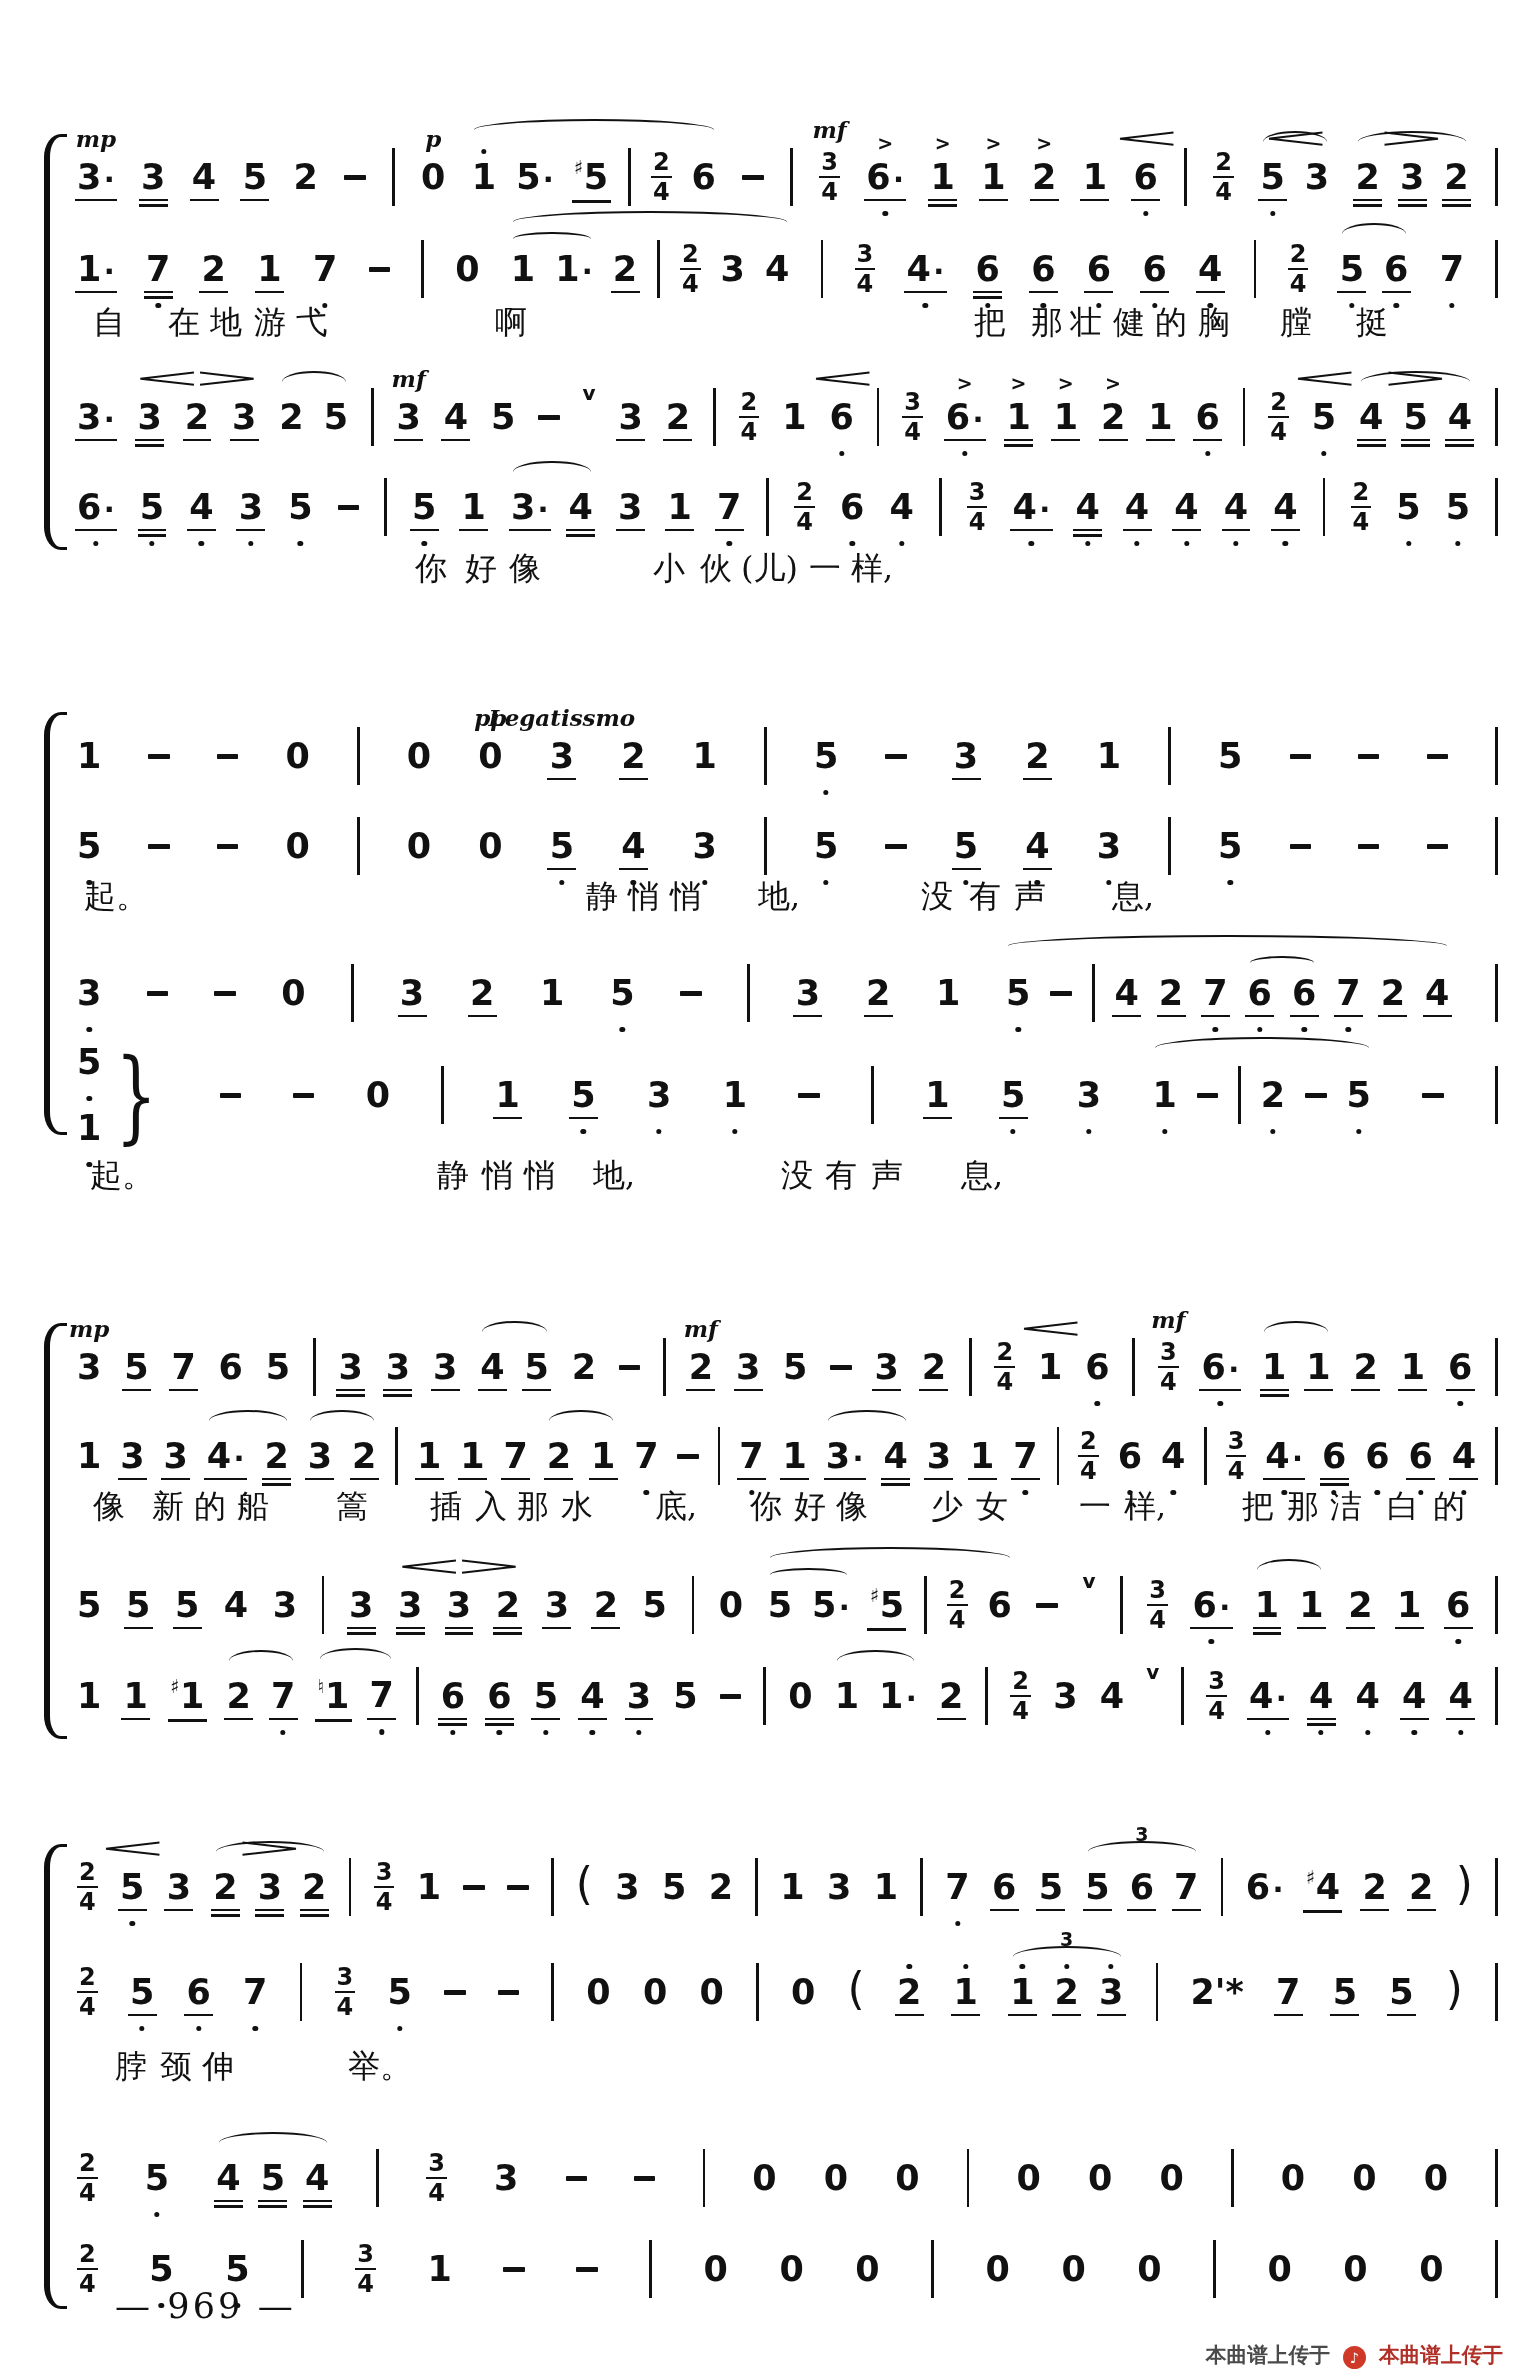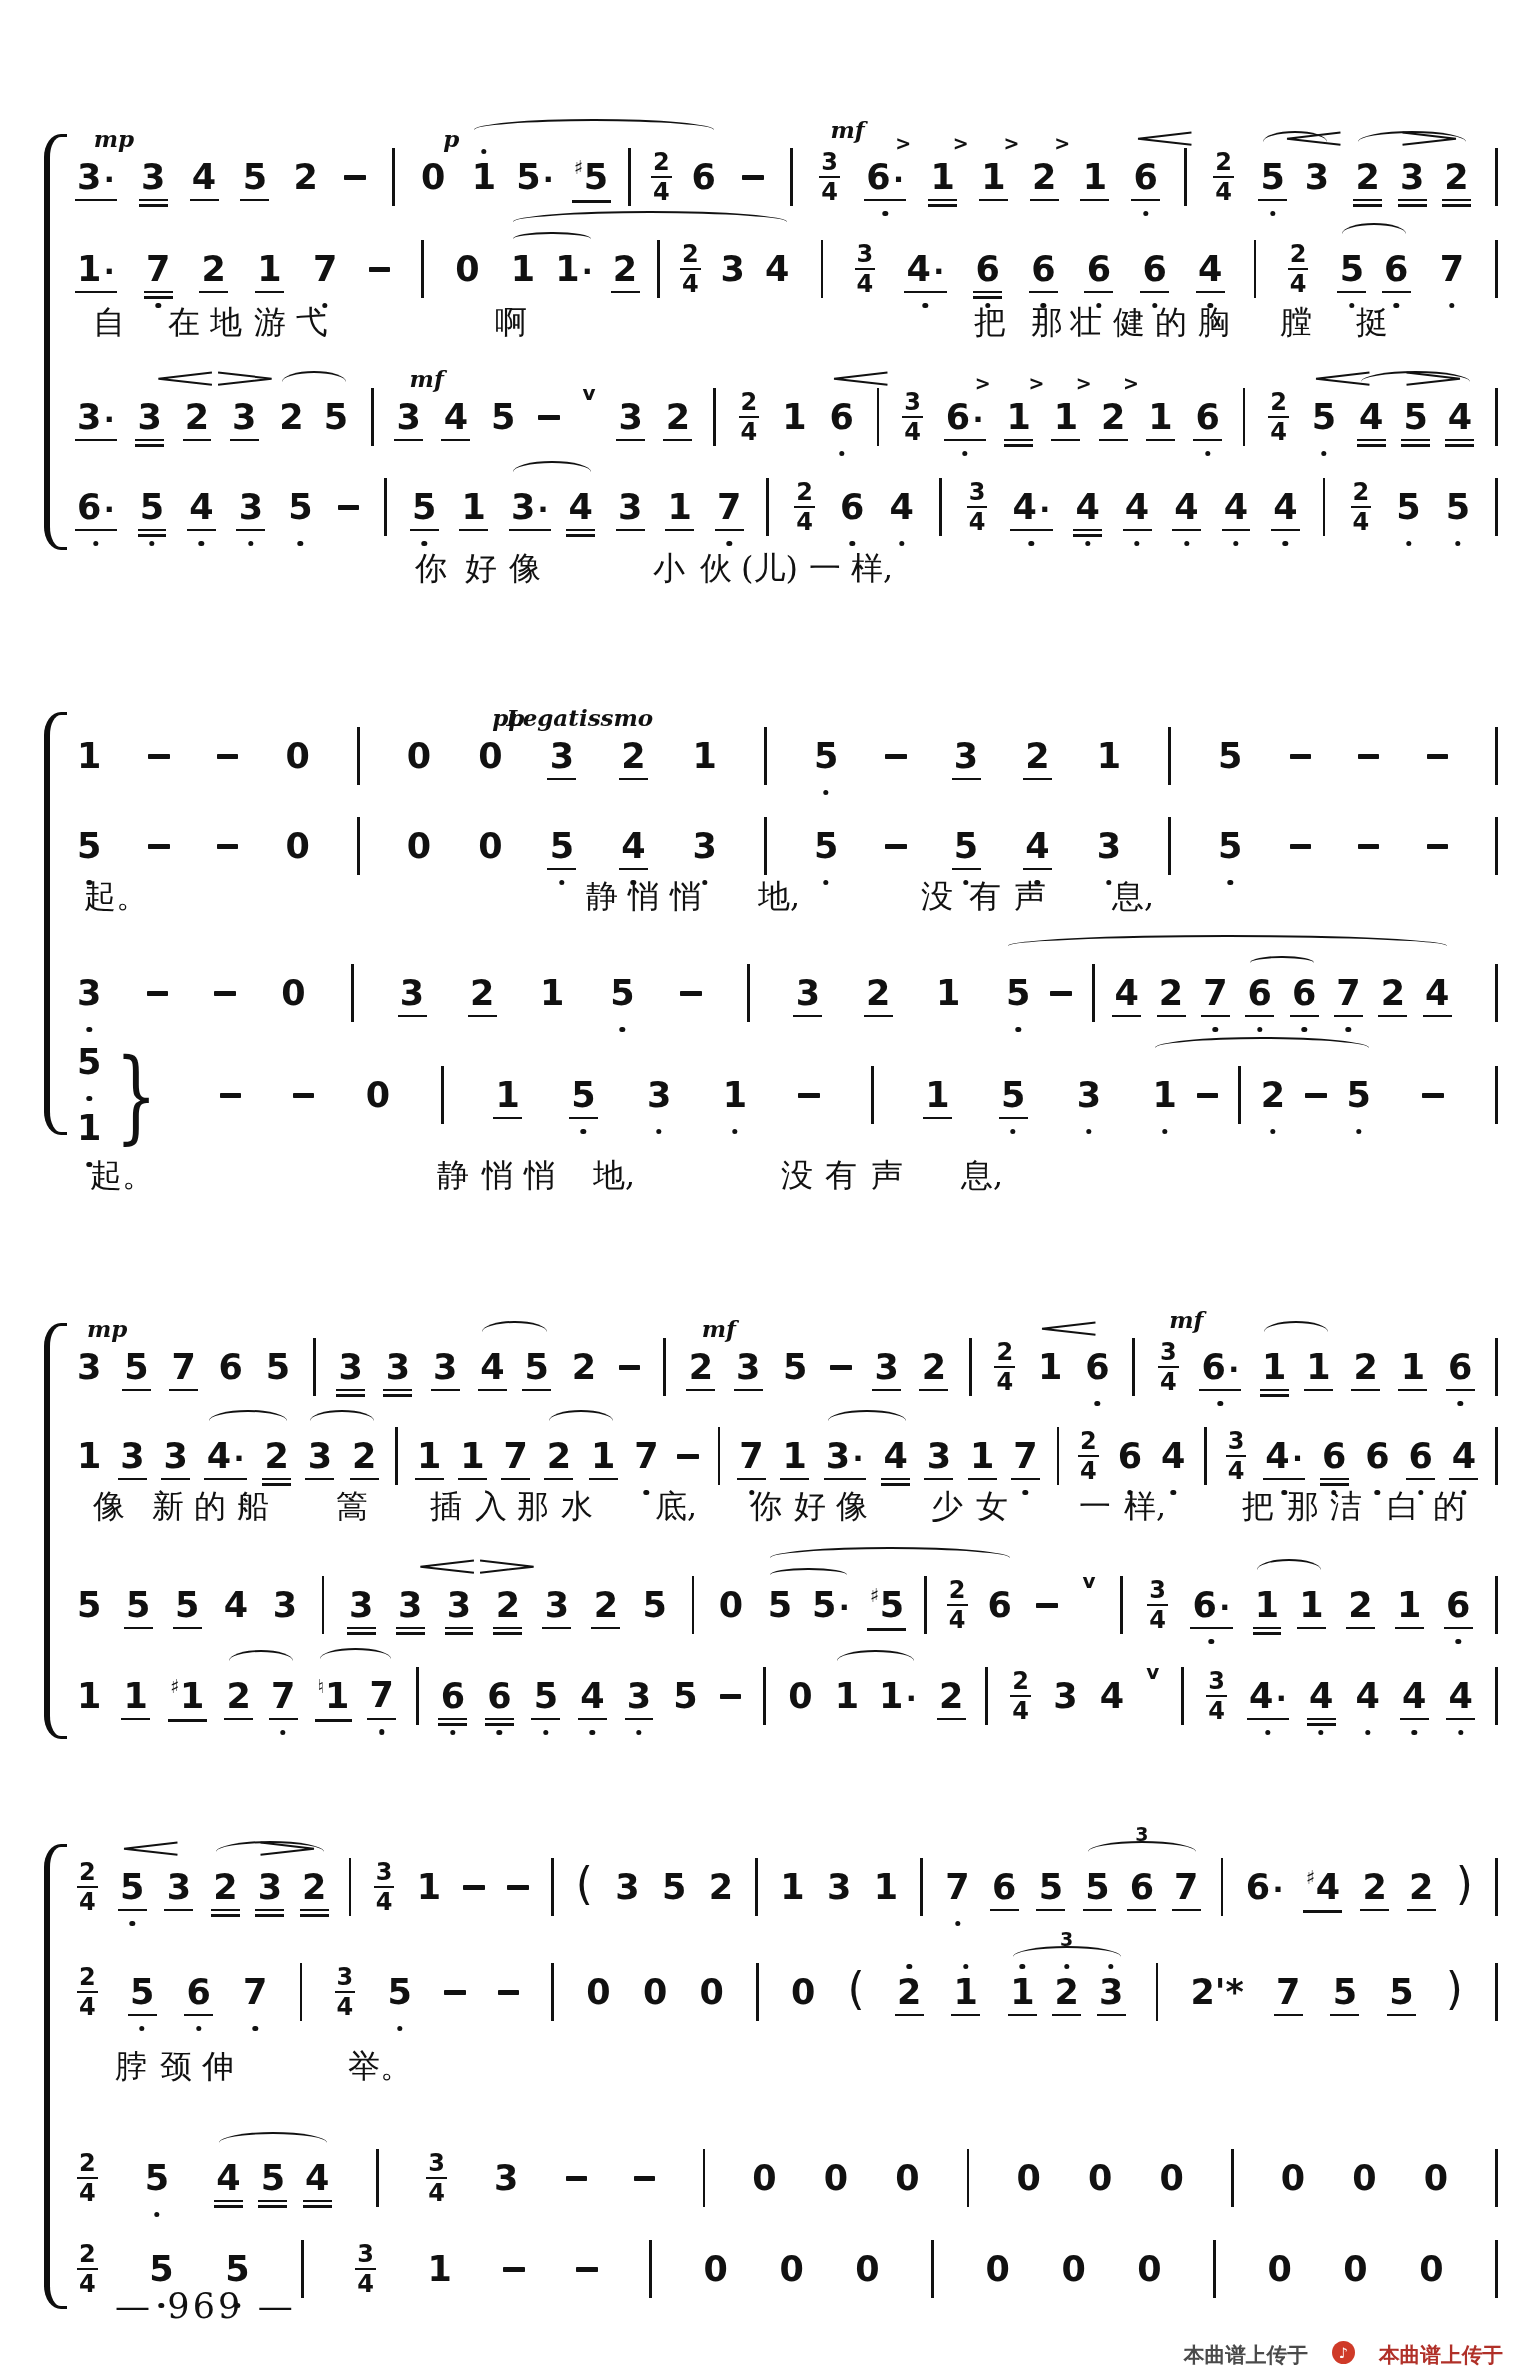--- a/index.html
+++ b/index.html
@@ -34,40 +34,40 @@
       font-size:24px;font-weight:700;line-height:1;}
   .ts .tsbar{width:20.7px;height:2.7px;background:#111;margin:1.5px 0;}
   .grp{position:relative;display:inline-flex;align-items:center;column-gap:20px;}
   .arc{position:absolute;left:2.3px;right:2.3px;top:-29px;height:20px;
        border-top:2.7px solid #111;border-radius:50%;}
   .grp .grp>.arc{top:-20px;height:12.3px;}
   .grplbl{position:absolute;top:-47px;left:50%;transform:translateX(-50%);
           font-size:19px;font-weight:700;}
   .ann{position:absolute;left:50%;bottom:calc(100% + 9.2px);transform:translateX(-50%);
        font-family:"DejaVu Serif",serif;font-style:italic;font-weight:700;
-       font-size:23px;line-height:1;white-space:nowrap;margin-left:18px;}
+       font-size:23px;line-height:1;white-space:nowrap;}
   .ann.txt{font-weight:700;}
   .ann.accent{font-family:"DejaVu Sans",sans-serif;font-style:normal;font-size:19px;
               bottom:calc(100% + 6.1px);}
   .ann.hp{bottom:calc(100% + 10.7px);}
   .stackwrap{display:inline-flex;align-items:center;column-gap:3.1px;}
   .stackcol{display:flex;flex-direction:column;row-gap:31px;}
   .stackbrace{font-family:"DejaVu Serif",serif;font-size:101px;font-weight:200;
               line-height:.8;transform:scaleX(.65);}
 
   
   .lyricline{position:absolute;left:0;width:100%;height:40px;}
   .lyricline span{position:absolute;top:0;font-family:"DejaVu Serif",serif;
                   font-size:32px;line-height:1.1;color:#111;}
 
   
   .footer{position:absolute;left:115px;top:2286px;font-family:"DejaVu Serif",serif;
           font-size:35px;letter-spacing:3.1px;}
-  .watermark{position:absolute;right:37px;top:2341px;display:flex;align-items:flex-start;
-             gap:24px;font-size:20.7px;font-family:"DejaVu Sans",sans-serif;}
+  .watermark{position:absolute;right:37px;top:2341px;display:flex;align-items:flex-end;
+             gap:13px;font-size:20.7px;font-family:"DejaVu Sans",sans-serif;}
   .wm-pre{color:#4a4a4a;font-weight:700;}
   .wm-logo{width:23px;height:23px;border-radius:50%;background:#cf3a28;color:#fff;
            display:flex;align-items:center;justify-content:center;font-size:14.5px;font-weight:700;}
   .wm-site{color:#b03028;font-weight:700;}
 </style>
 </head>
 <body>
 
 <div class="page">
   <div id="score">

